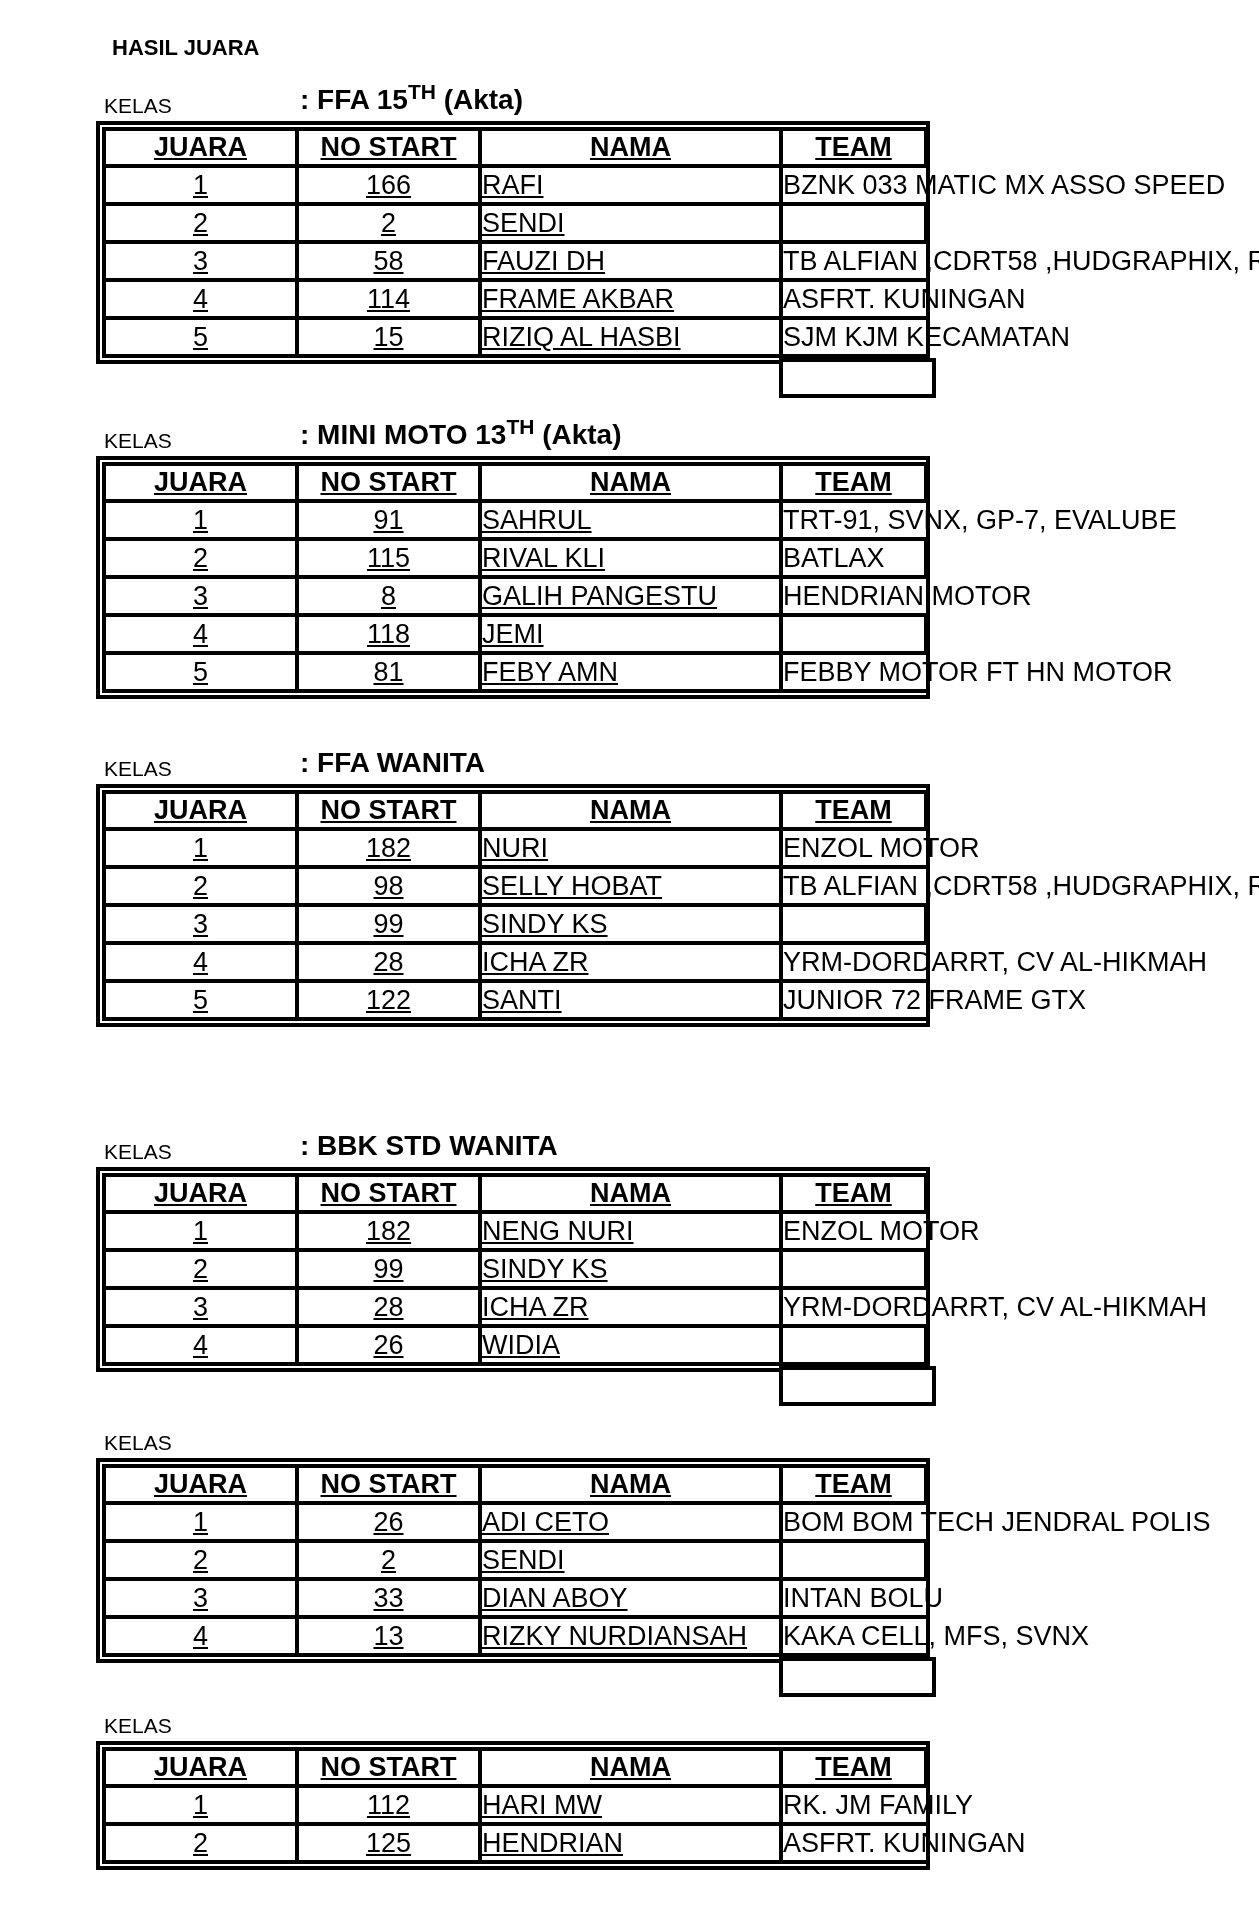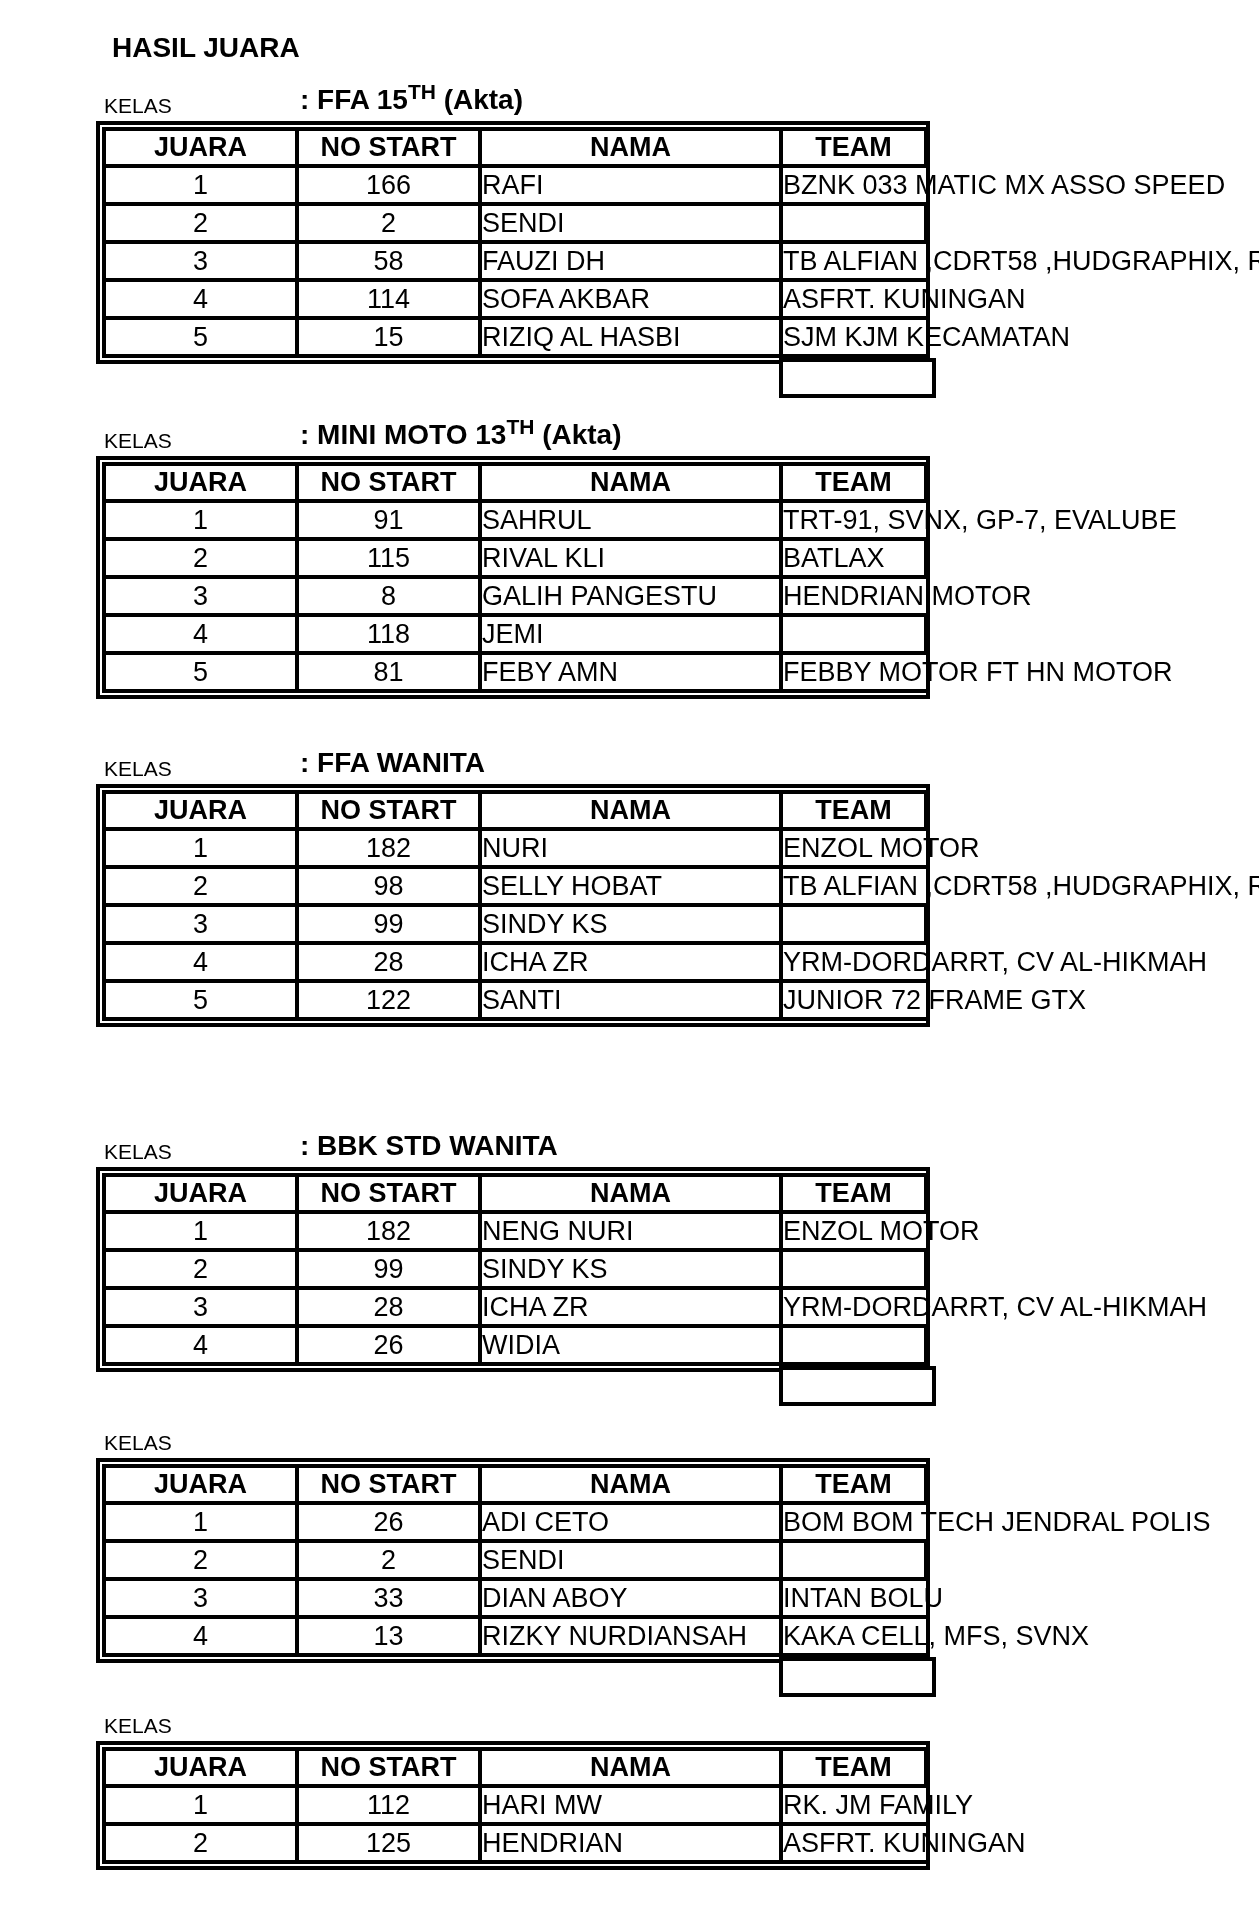--- a/index.html
+++ b/index.html
@@ -1,35 +1,35 @@
 <!DOCTYPE html>
 <html><head>
 <meta charset="utf-8">
 <style>
   html,body{margin:0;padding:0;}
   body{
     width:1259px;height:1919px;overflow:hidden;background:#ffffff;color:#000000;
     font-family:"Liberation Sans","DejaVu Sans",sans-serif;position:relative;
   }
   .doc-title{
-    margin:30px 0 15px 112px;font-size:28px;font-weight:700;height:36px;line-height:36px;
+    margin:30px 0 15px 112px;font-size:22px;font-weight:700;height:36px;line-height:36px;
   }
   .section{margin-left:96px;}
   .s1{margin-top:14px;}
   .s2{margin-top:18px;}
   .s3{margin-top:45px;}
   .s4{margin-top:100px;}
   .s5{margin-top:12px;}
   .s6{margin-top:4px;}
   .kelas-row{position:relative;height:40px;}
   .kelas-label{position:absolute;left:8px;top:6px;font-size:21px;font-weight:400;line-height:38px;}
   .kelas-value{position:absolute;left:204px;top:0;font-size:28px;font-weight:700;line-height:38px;white-space:nowrap;}
   .kelas-value sup{font-size:21px;font-weight:700;vertical-align:super;line-height:0;}
   .tbl-outer{
-    border:4px solid #000;padding:2px;width:822px;background:#fff;
+    border:4px solid #000;padding:2px;width:822px;background:#fff;text-decoration:underline;
   }
   table.results{
     border-collapse:collapse;table-layout:fixed;width:822px;
   }
   table.results th, table.results td{
     border:4px solid #000;padding:0;font-size:27px;overflow:visible;
   }
   table.results th{height:33px;font-weight:700;text-align:center;}
   table.results td{height:34px;}
   td.c-juara, td.c-nostart{text-align:center;}
@@ -84,21 +84,21 @@
             </tr>
             <tr>
               <td class="c-juara">3</td>
               <td class="c-nostart">58</td>
               <td class="c-nama">FAUZI DH</td>
               <td class="c-team overflow"><span class="team-text">TB ALFIAN ,CDRT58 ,HUDGRAPHIX, RO</span></td>
             </tr>
             <tr>
               <td class="c-juara">4</td>
               <td class="c-nostart">114</td>
-              <td class="c-nama">SOFA AKBAR</td>
+              <td class="c-nama">FRAME AKBAR</td>
               <td class="c-team overflow"><span class="team-text">ASFRT. KUNINGAN</span></td>
             </tr>
             <tr>
               <td class="c-juara">5</td>
               <td class="c-nostart">15</td>
               <td class="c-nama">RIZIQ AL HASBI</td>
               <td class="c-team overflow"><span class="team-text">SJM KJM KECAMATAN</span></td>
             </tr>
           </tbody>
       </table>

